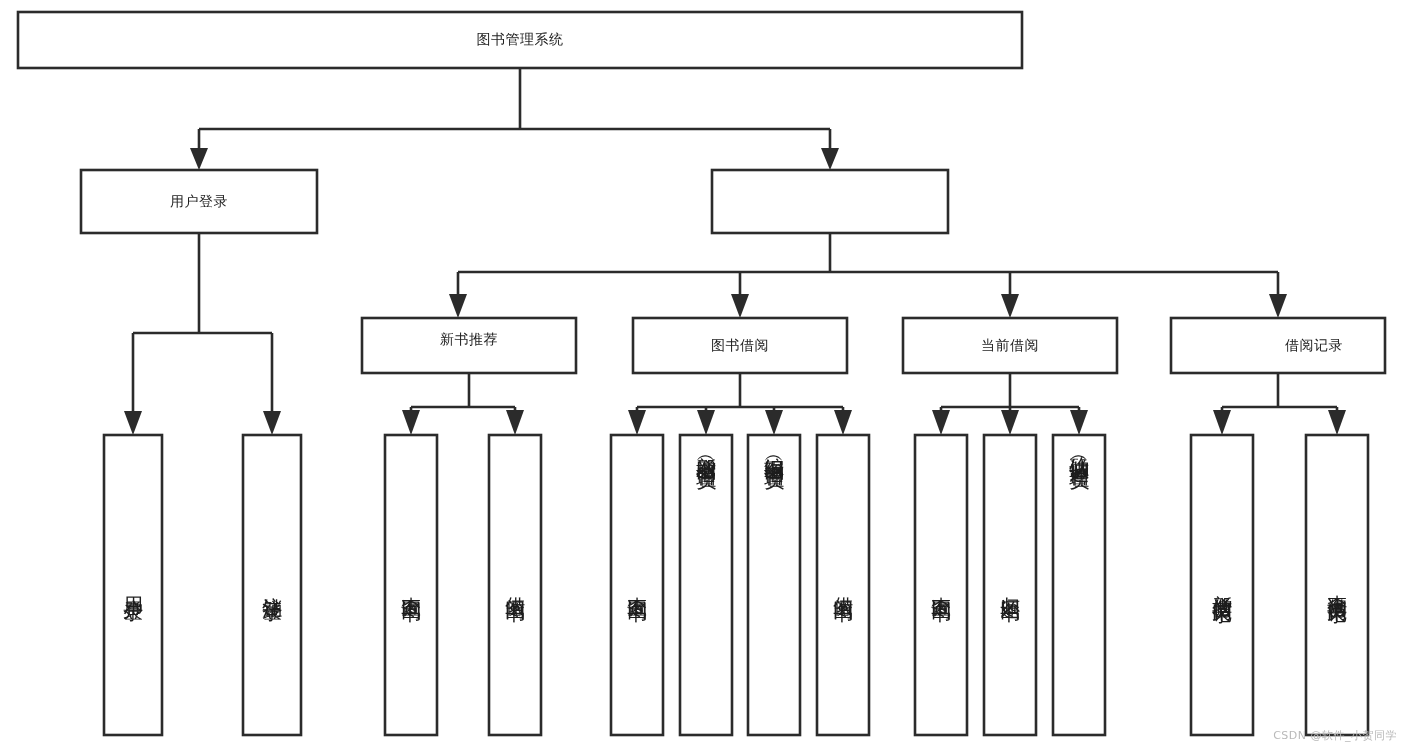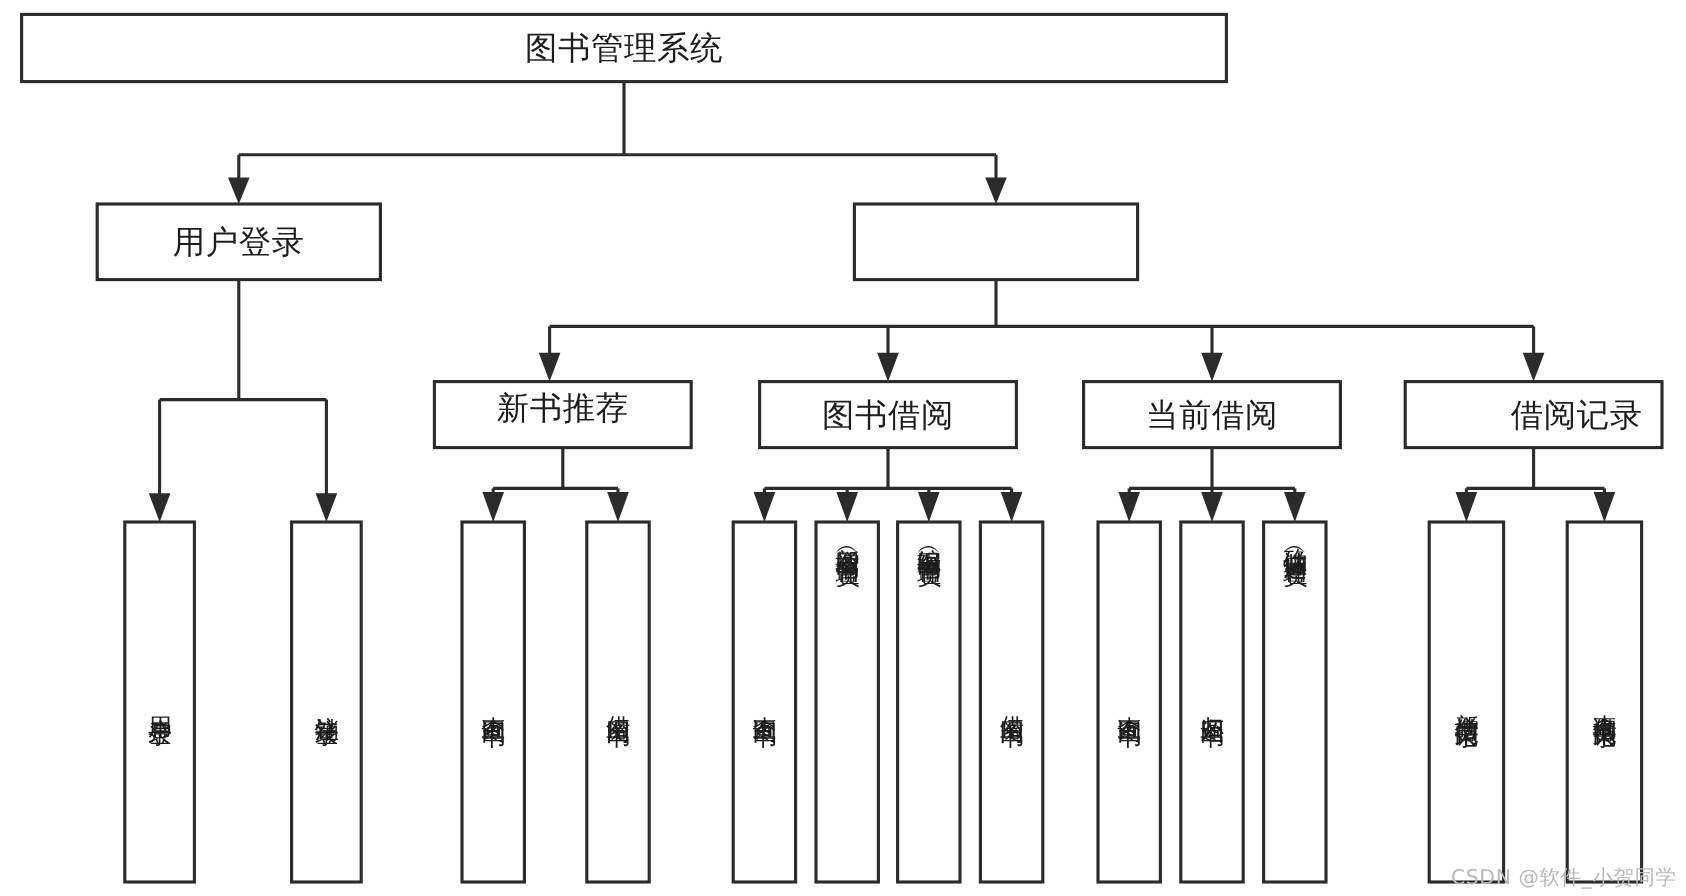--- a/index.html
+++ b/index.html
@@ -40,21 +40,21 @@
   .arrow-head {
     fill: #2b2b2b;
     stroke: none;
   }
   .node-label-h {
     position: absolute;
     display: flex;
     align-items: center;
     justify-content: center;
     color: #1d1d1d;
-    font-size: 27px;
+    font-size: 14px;
     letter-spacing: 0.5px;
     white-space: nowrap;
     pointer-events: none;
   }
   .node-label-v {
     position: absolute;
     display: flex;
     align-items: center;
     justify-content: center;
     color: #1d1d1d;
@@ -65,21 +65,21 @@
   .node-label-v span {
     writing-mode: vertical-rl;
     text-orientation: upright;
     letter-spacing: 2px;
     white-space: nowrap;
   }
   .watermark {
     position: absolute;
     right: 8px;
     bottom: 4px;
-    font-size: 17px;
+    font-size: 11px;
     color: #b9b9b9;
     letter-spacing: 0.5px;
     white-space: nowrap;
     pointer-events: none;
   }
 </style>
 </head>
 <body>
 
 <div id="diagram-root">

